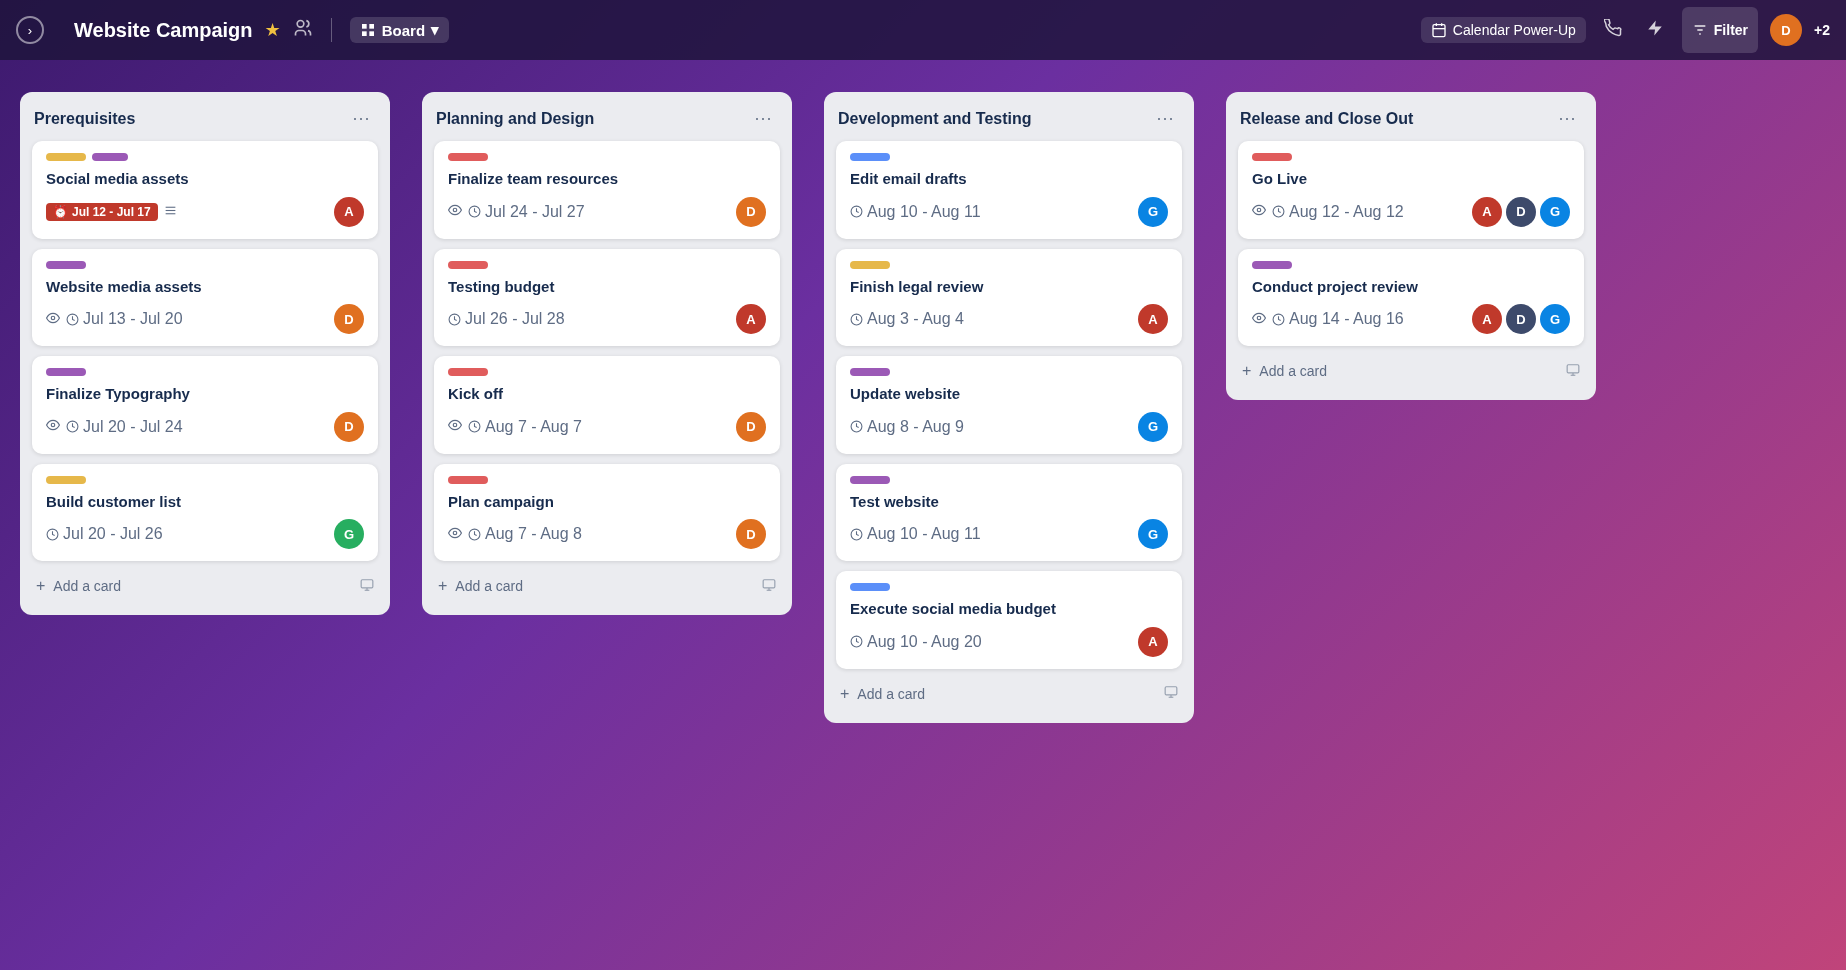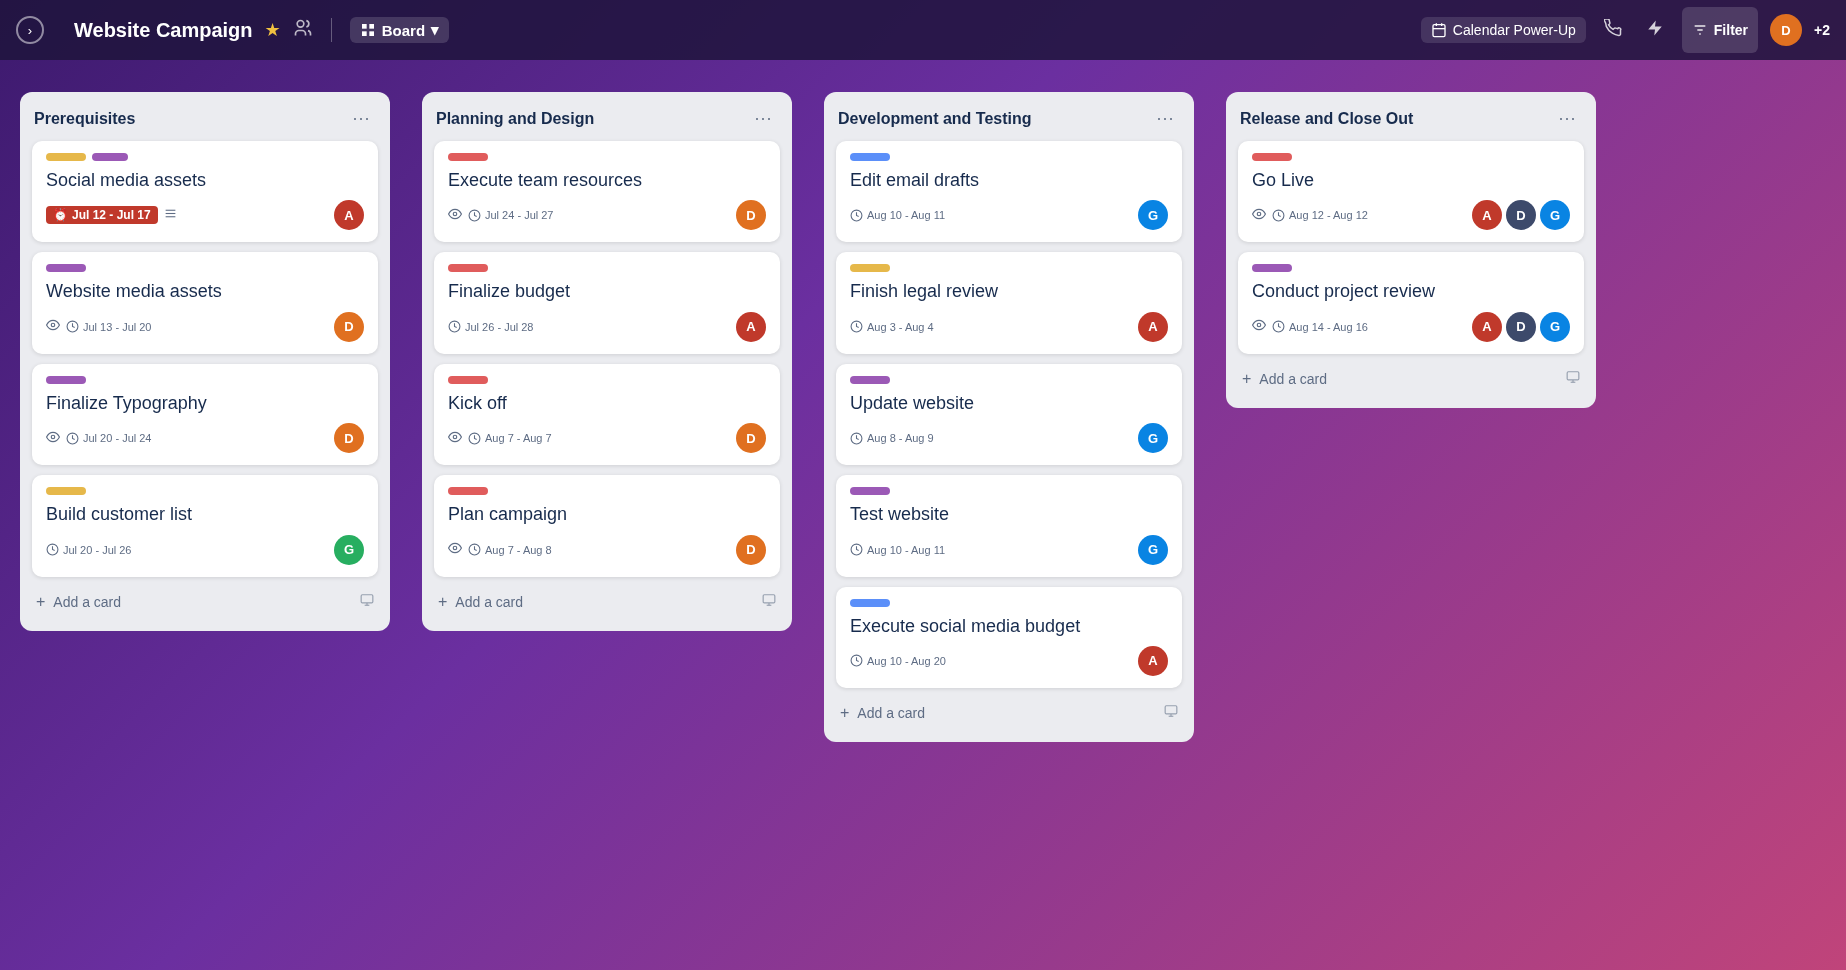--- a/index.html
+++ b/index.html
@@ -101,33 +101,33 @@
       box-shadow: 0 1px 4px rgba(0,0,0,0.12);
       display: flex; flex-direction: column; gap: 8px;
       cursor: pointer;
     }
 
     .card-tags { display: flex; gap: 6px; }
     .tag {
       height: 8px; border-radius: 4px;
     }
 
-    .card-title { font-size: 18px; font-weight: 400; color: #172b4d; line-height: 1.3; }
+    .card-title { font-size: 15px; font-weight: 700; color: #172b4d; line-height: 1.3; }
 
     .card-footer { display: flex; align-items: center; justify-content: space-between; }
     .card-meta { display: flex; align-items: center; gap: 6px; }
     .date-badge {
       display: flex; align-items: center; gap: 4px;
       background: #c0392b; color: white; border-radius: 4px;
       font-size: 12px; font-weight: 600; padding: 2px 7px;
     }
     .date-badge .clock { font-size: 12px; }
     .date-text {
       display: flex; align-items: center; gap: 4px;
-      color: #5e6c84; font-size: 11px;
+      color: #5e6c84; font-size: 16px;
     }
     .eye-icon { font-size: 13px; color: #5e6c84; }
     .lines-icon { font-size: 13px; color: #5e6c84; }
 
     .avatars { display: flex; gap: 4px; align-items: center; }
     .av { width: 30px; height: 30px; border-radius: 50%; display: flex; align-items: center; justify-content: center; color: white; font-weight: 700; font-size: 13px; }
     .av-red { background: #c0392b; }
     .av-orange { background: #e07020; }
     .av-green { background: #27ae60; }
     .av-teal { background: #0984e3; }
@@ -314,21 +314,21 @@
     </div>
     <div class="column">
       <div class="col-header">
     <span class="col-title">Planning and Design</span>
     <span class="col-menu">···</span>
   </div>
       <div class="card">
         <div class="card-tags">
           <div class="tag" style="background: rgb(224, 92, 92); width: 40px;"></div>
         </div>
-        <div class="card-title">Execute team resources</div>
+        <div class="card-title">Finalize team resources</div>
         <div class="card-footer">
           <div class="card-meta">
             <span class="eye-icon"><svg width="14" height="14" viewBox="0 0 24 24" fill="none" stroke="#5e6c84" stroke-width="2">
                 <path d="M1 12s4-8 11-8 11 8 11 8-4 8-11 8-11-8-11-8z"></path>
                 <circle cx="12" cy="12" r="3"></circle>
               </svg></span>
             <div class="date-text">
               <svg width="13" height="13" viewBox="0 0 24 24" fill="none" stroke="#5e6c84" stroke-width="2">
                 <circle cx="12" cy="12" r="10"></circle>
                 <polyline points="12 6 12 12 16 14"></polyline>
@@ -338,21 +338,21 @@
           </div>
           <div class="avatars">
             <div class="av av-orange">D</div>
           </div>
         </div>
       </div>
       <div class="card">
         <div class="card-tags">
           <div class="tag" style="background: rgb(224, 92, 92); width: 40px;"></div>
         </div>
-        <div class="card-title">Finalize budget</div>
+        <div class="card-title">Testing budget</div>
         <div class="card-footer">
           <div class="card-meta">
             <div class="date-text">
               <svg width="13" height="13" viewBox="0 0 24 24" fill="none" stroke="#5e6c84" stroke-width="2">
                 <circle cx="12" cy="12" r="10"></circle>
                 <polyline points="12 6 12 12 16 14"></polyline>
               </svg>
               <span>Jul 26 - Jul 28</span>
             </div>
           </div>

